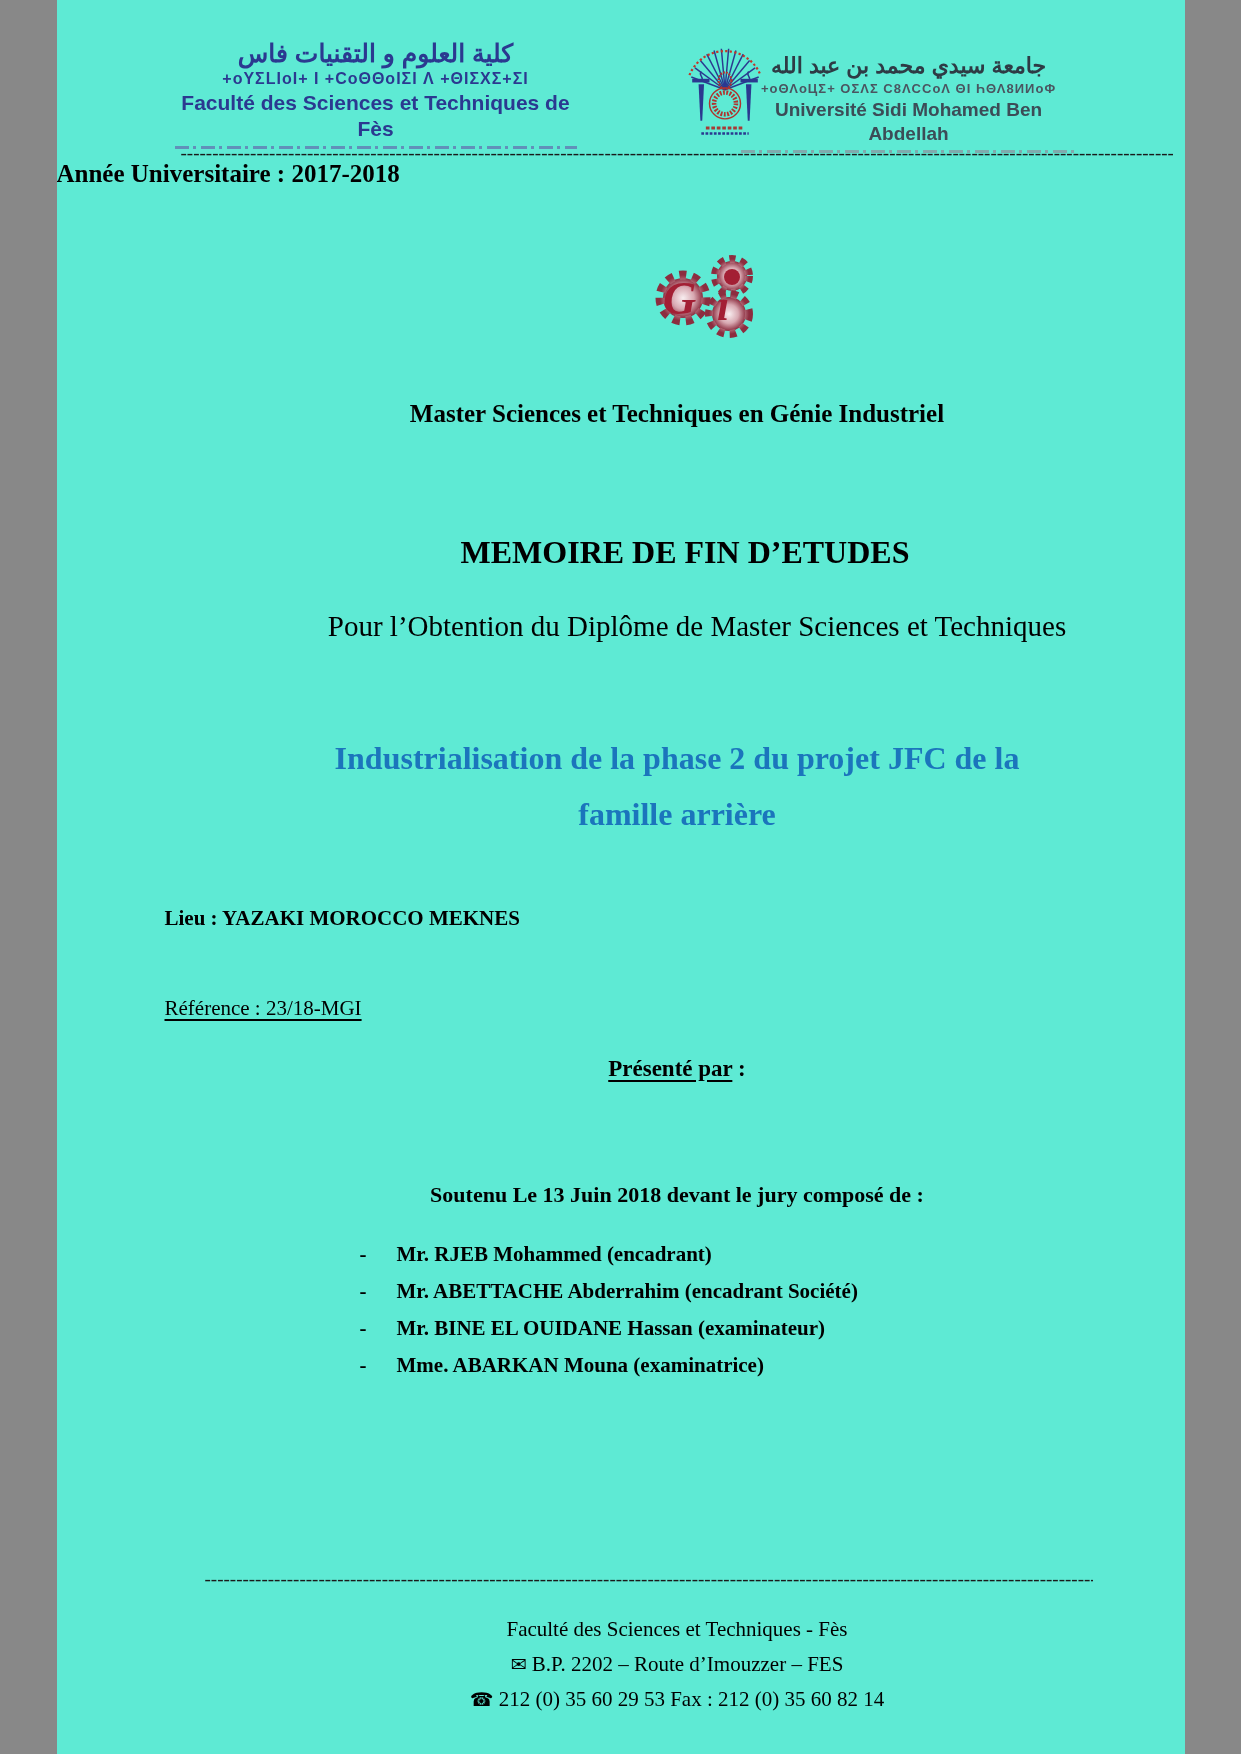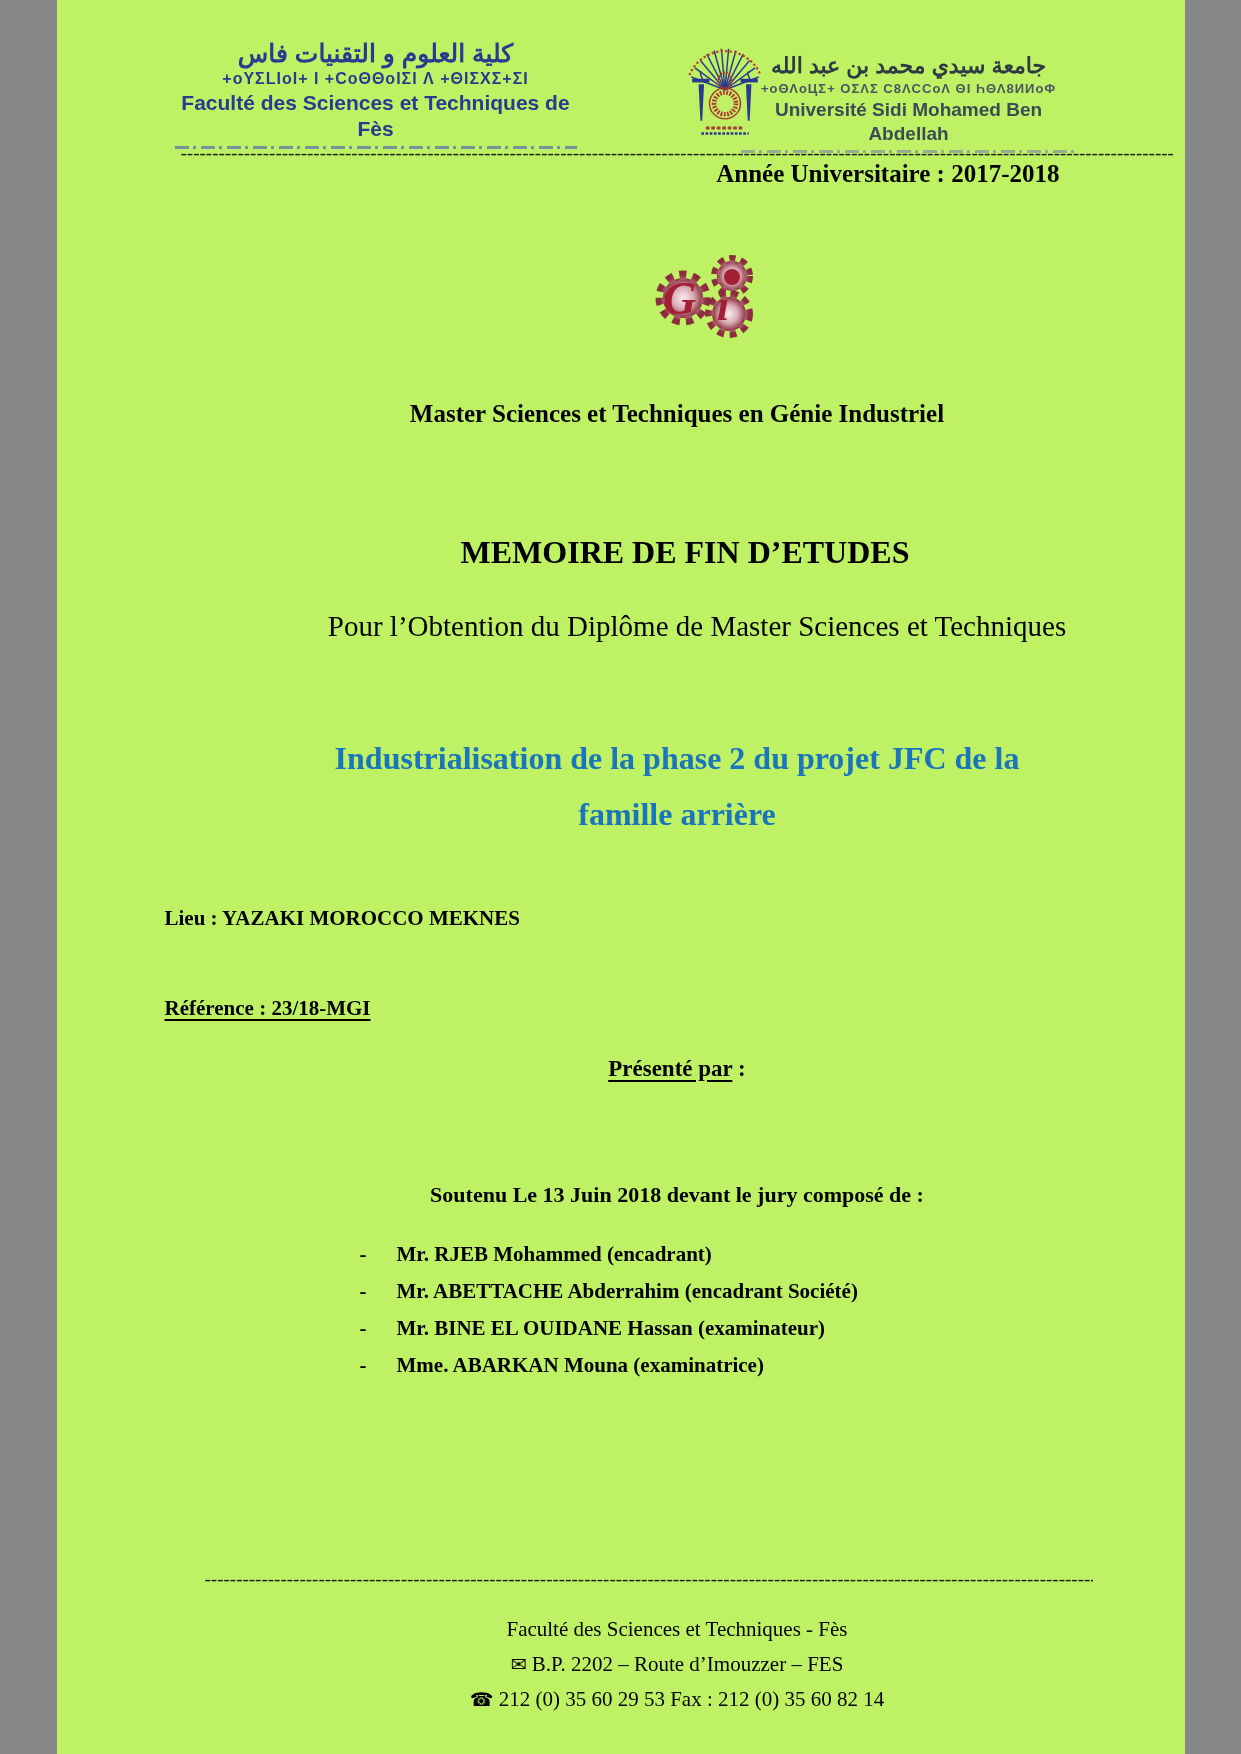--- a/index.html
+++ b/index.html
@@ -1,20 +1,20 @@
 <!DOCTYPE html>
 <html><head>
 <meta charset="utf-8">
 <style>
   html,body{margin:0;padding:0;background:#888;}
   .page{
     position:relative;
     width:1128px;height:1754px;
     margin:0 auto;
-    background:#bef264;
+    background:#5eead4;
     font-family:"Liberation Serif", serif;
     color:#000;
     overflow:hidden;
   }
   
   .hdr-left{
     position:absolute; top:38px; left:118px; width:402px;
     text-align:center; color:#2b3990;
     font-family:"Liberation Sans", sans-serif;
   }
@@ -48,33 +48,33 @@
   .hyphen-line{
     position:absolute; overflow:hidden; white-space:nowrap;
     font-family:"Liberation Serif", serif;
     font-size:19px; letter-spacing:0px; color:#1a1a1a; line-height:14px;
   }
   .div-top{top:146px; left:124px; width:992px;}
   .div-bottom{top:1572px; left:148px; width:888px;}
   
   .annee{
     position:absolute; top:160px; left:0; width:1003px;
-    text-align:right; font-size:25px; font-weight:bold;
+    font-size:25px; font-weight:bold;
   }
   .gi-logo{position:absolute; top:250px; left:586px; width:126px; height:88px;}
   .t-master{position:absolute; top:400px; left:0; width:1241px; text-align:center;
     font-size:25px; font-weight:bold;}
   .t-memoire{position:absolute; top:534px; left:8px; width:1241px; text-align:center;
     font-size:32px; font-weight:bold;}
   .t-obtention{position:absolute; top:610px; left:0; width:1241px; text-align:center;
     font-size:29px; font-weight:normal;padding-left:20px;}
   .t-subject{position:absolute; top:730px; left:0; width:1241px; text-align:center;
     font-size:32px; font-weight:bold; line-height:56px;}
   .t-lieu{position:absolute; top:906px; left:108px; font-size:21px; font-weight:bold;}
-  .t-ref{position:absolute; top:996px; left:108px; font-size:21px; font-weight:bold;
+  .t-ref{position:absolute; top:996px; left:108px; font-size:21px; font-weight:normal;
     text-decoration:underline; text-underline-offset:4px;}
   .t-presente{position:absolute; top:1056px; left:0; width:1241px; text-align:center;
     font-size:23px; font-weight:bold;}
   .t-presente .u{text-decoration:underline; text-underline-offset:4px;}
   .t-author{position:absolute; top:1113px; left:0; width:1241px; text-align:center;
     font-size:26px; font-weight:bold;}
   .t-soutenu{position:absolute; top:1182px; left:0; width:1241px; text-align:center;
     font-size:22px; font-weight:bold;}
   .jury{position:absolute; top:1236px; left:303px; font-size:21px; font-weight:bold;}
   .jury-row{display:flex; line-height:37px;}

